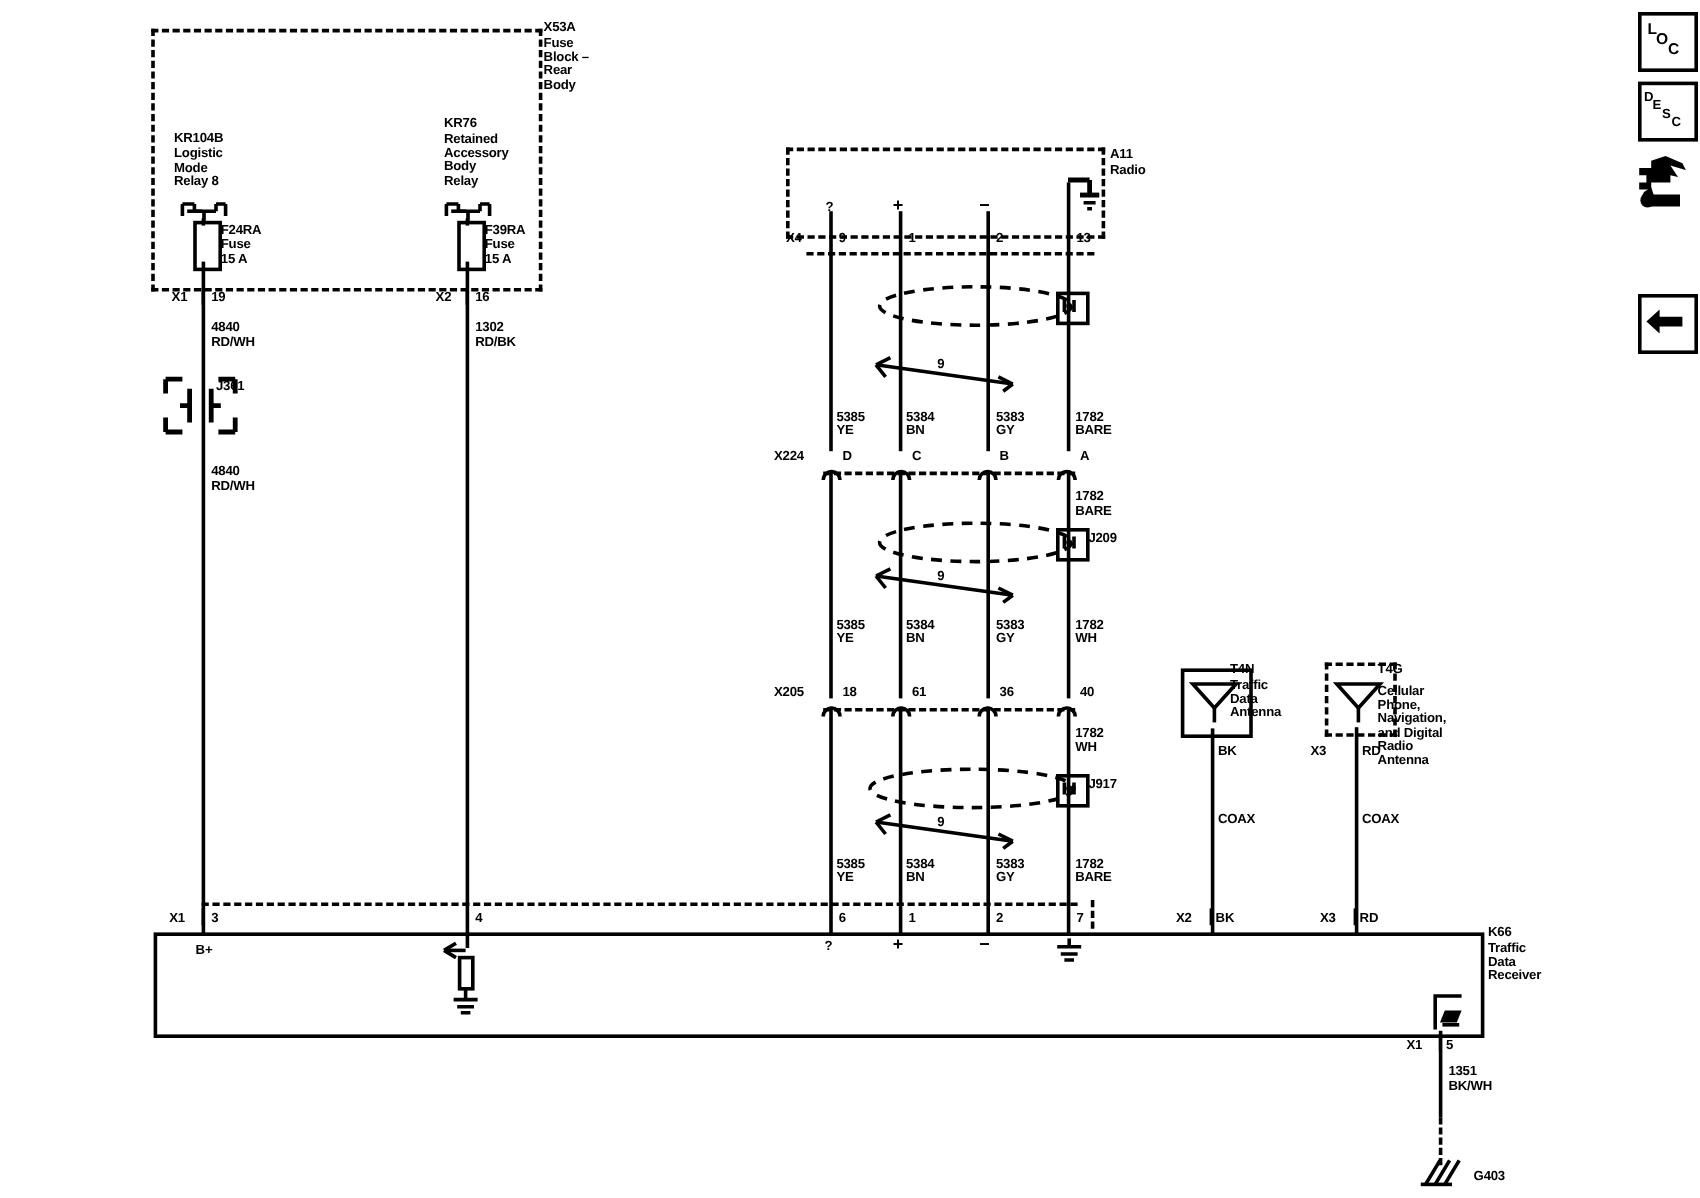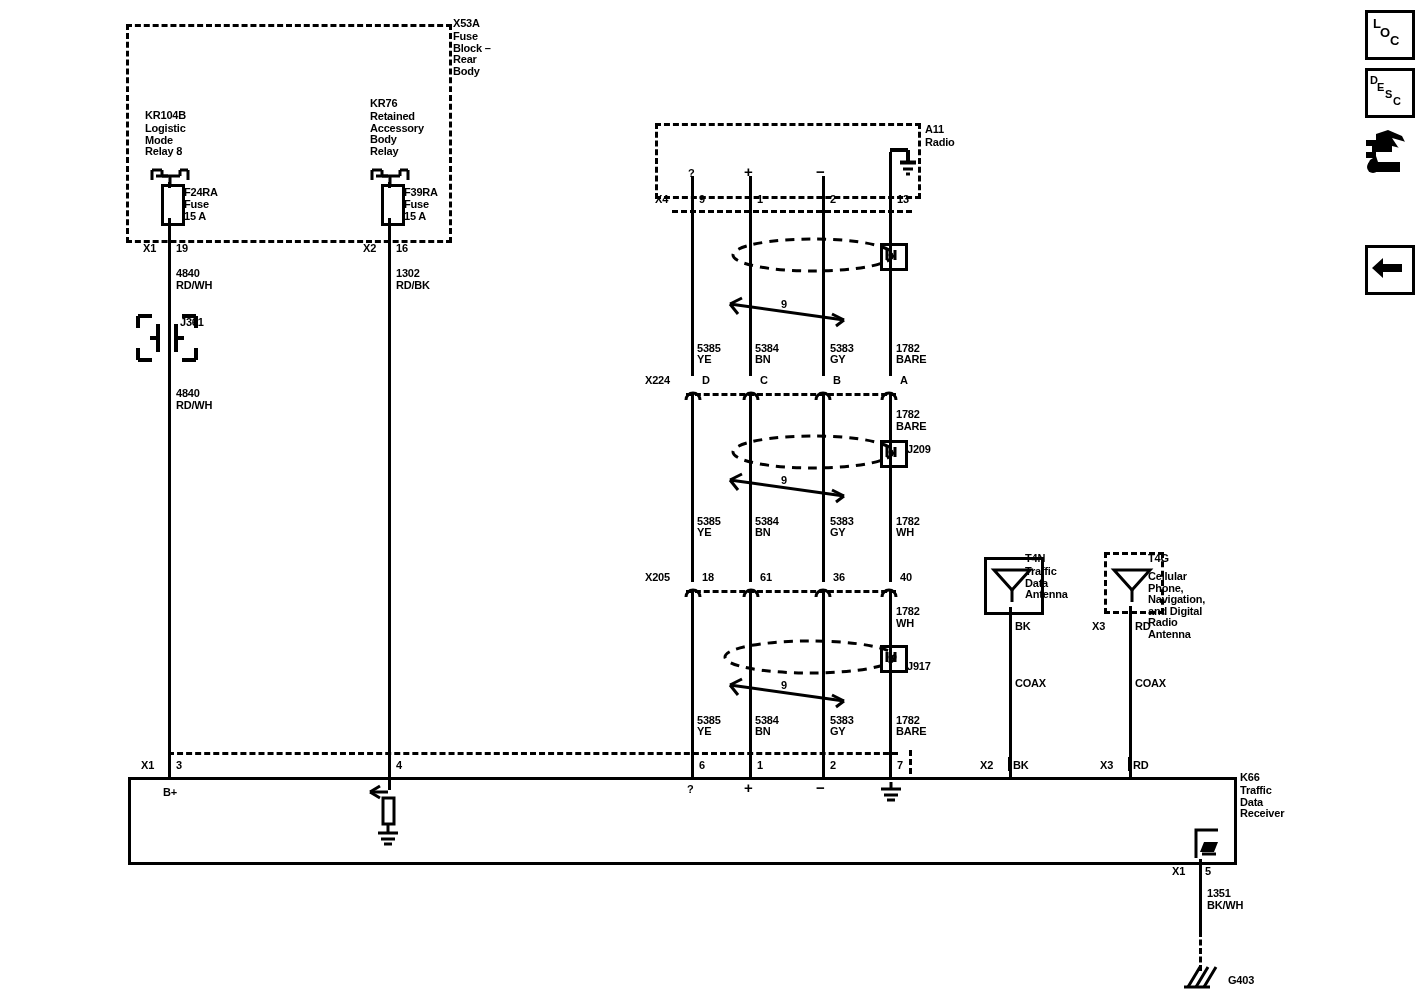--- a/index.html
+++ b/index.html
@@ -241,21 +241,21 @@
   <div class="v" style="left:889px;top:589px;height:190px;"></div>
 
   <div class="lbl" style="left:896px;top:606px;">1782
 WH</div>
 
   <div class="solidbox" style="left:880px;top:645px;width:22px;height:22px;"></div>
   <svg class="svgabs" style="left:884px;top:649px;" width="16" height="16" viewBox="0 0 16 16">
     <path d="M3 3 L3 13 M11 3 L11 13" stroke="#000" stroke-width="3"></path>
     <circle cx="7" cy="8" r="2.5" fill="#000"></circle>
   </svg>
-  <div class="lbl" style="left:907px;top:649px;margin-top:12px;">J917</div>
+  <div class="lbl" style="left:907px;top:649px;">J917</div>
   <svg class="svgabs" style="left:720px;top:634px;" width="180" height="46" viewBox="0 0 180 46">
     <ellipse cx="90" cy="23" rx="85" ry="16" fill="none" stroke="#000" stroke-width="3" stroke-dasharray="9 7"></ellipse>
   </svg>
   <svg class="svgabs" style="left:728px;top:677px;" width="120" height="32" viewBox="0 0 120 32">
     <path d="M2 8 L116 24" stroke="#000" stroke-width="3"></path>
     <path d="M2 8 L14 2 M2 8 L10 18" stroke="#000" stroke-width="3" fill="none"></path>
     <path d="M116 24 L104 18 M116 24 L108 30" stroke="#000" stroke-width="3" fill="none"></path>
   </svg>
   <div class="lbl" style="left:781px;top:680px;">9</div>
 

